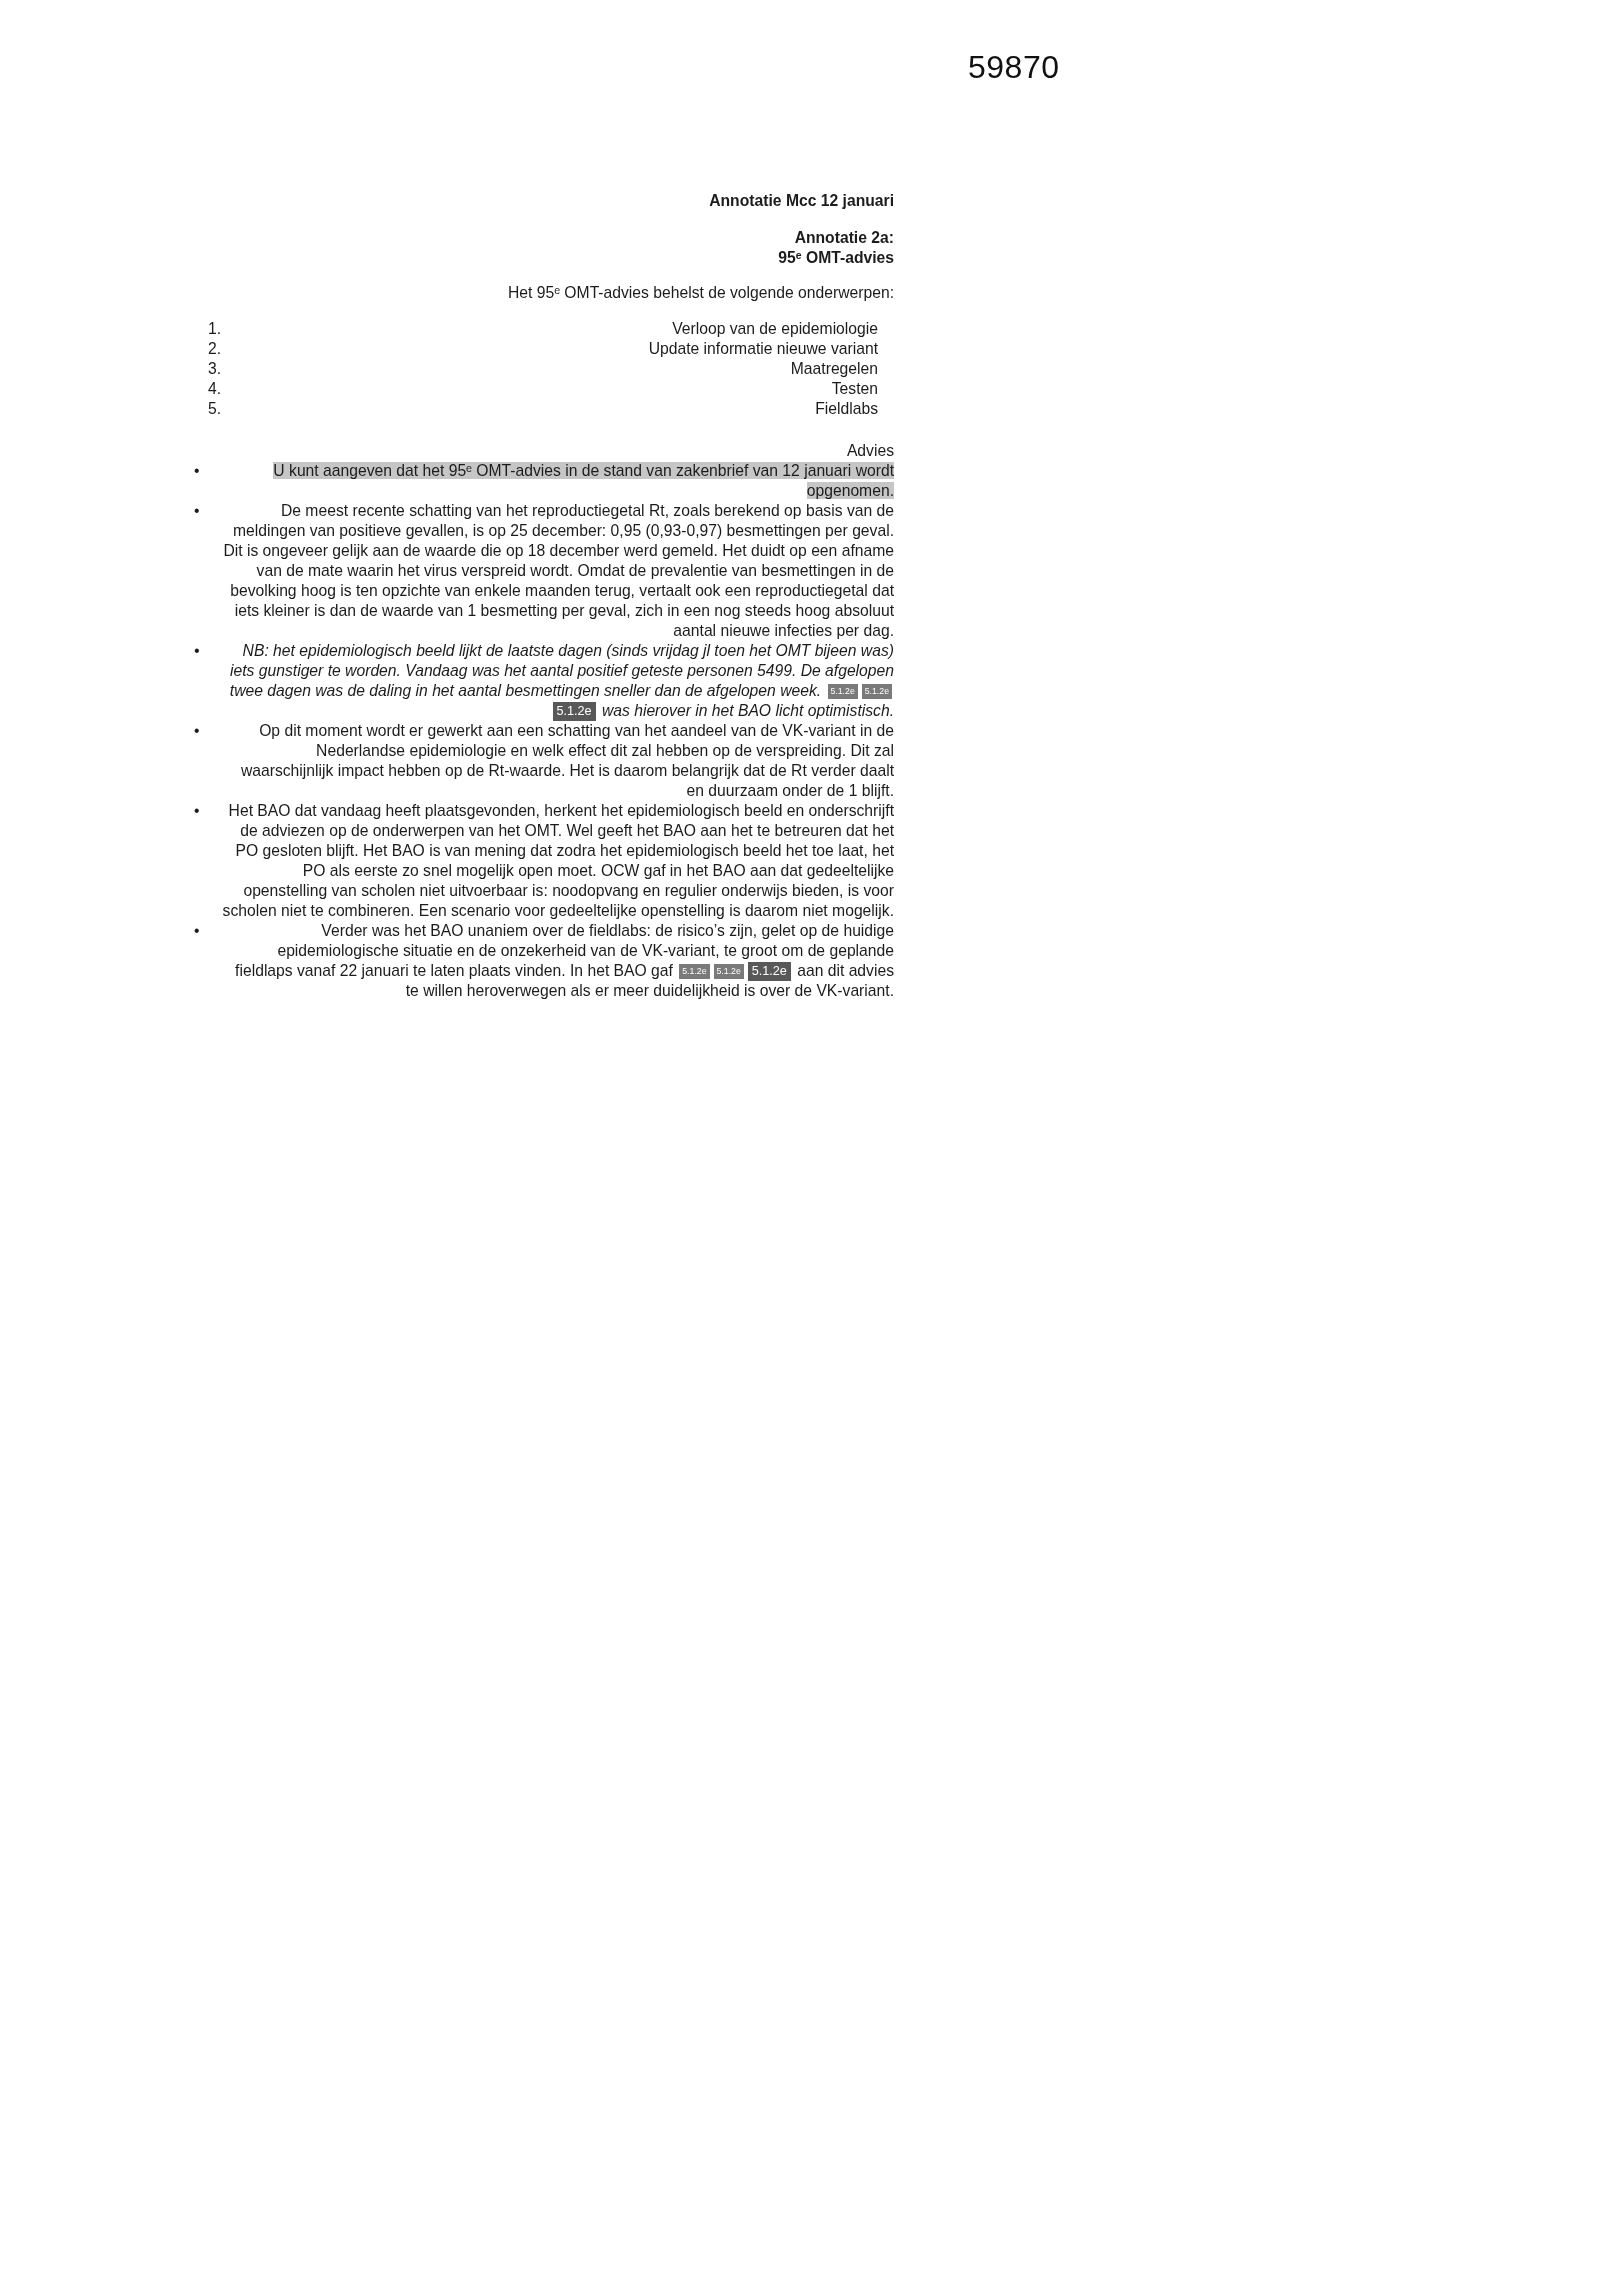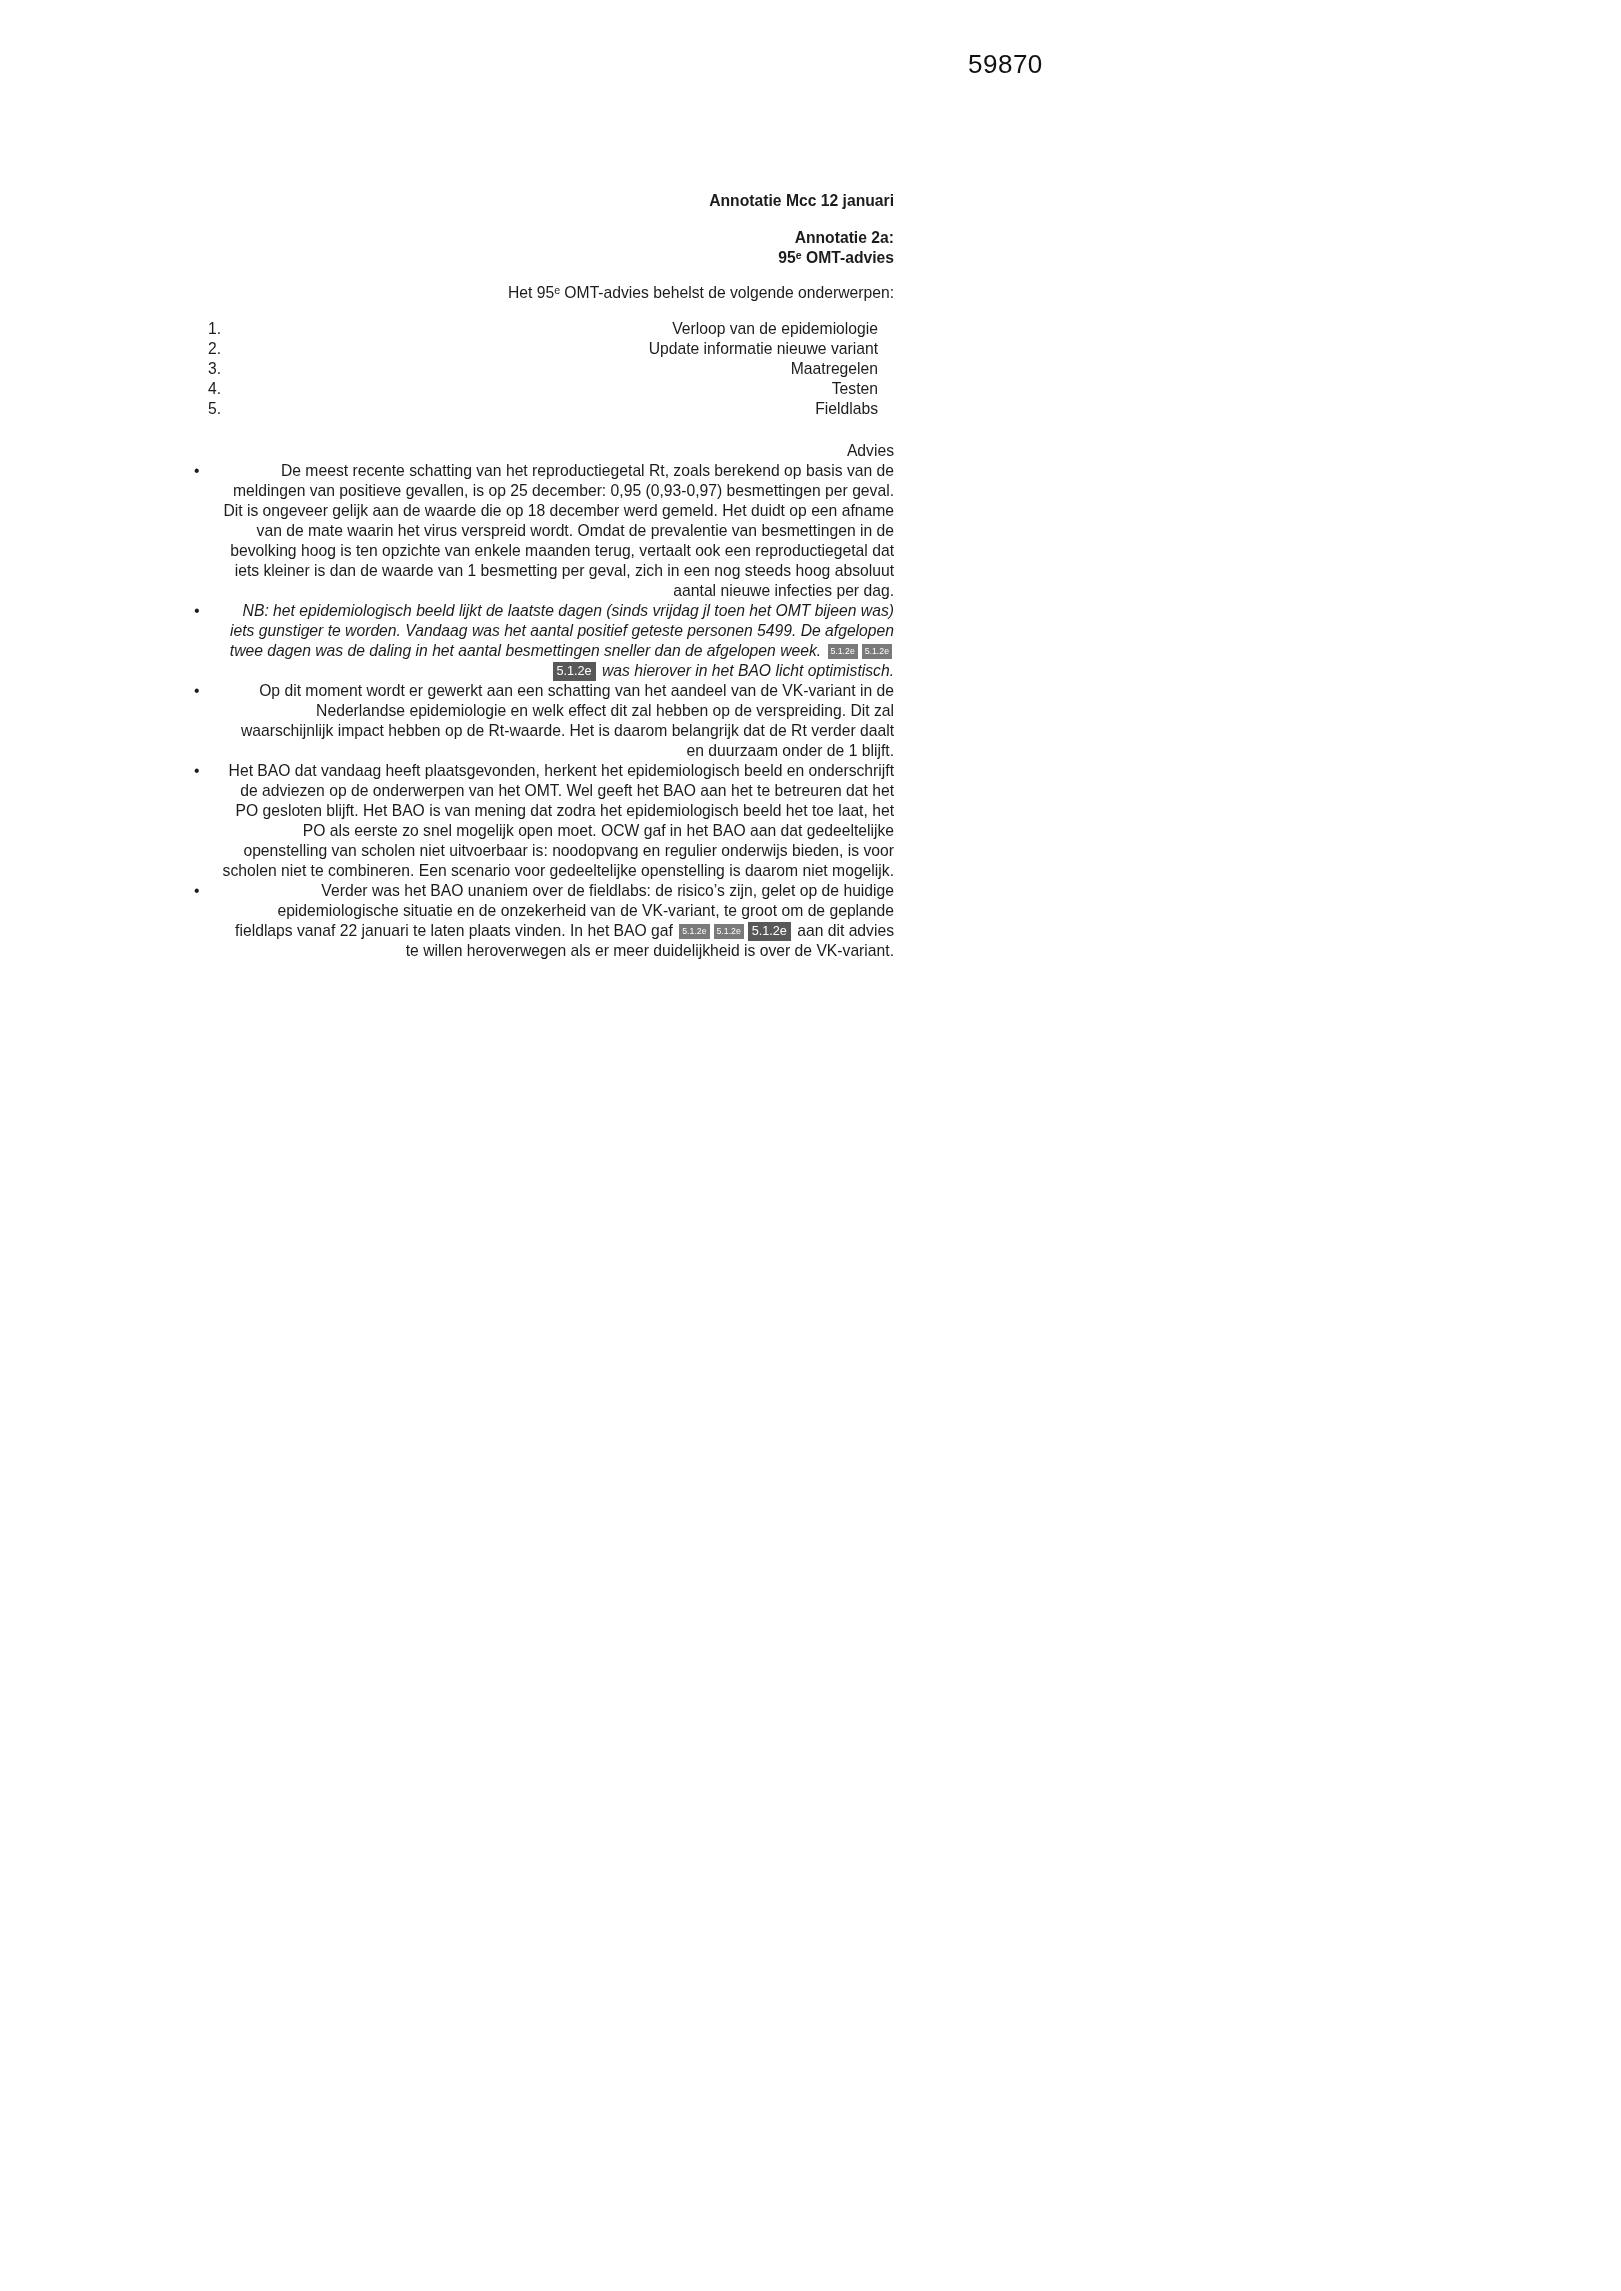--- a/index.html
+++ b/index.html
@@ -11,21 +11,21 @@
     background: #ffffff;
     font-family: "Liberation Sans", sans-serif;
     color: #1c1c1c;
     overflow: hidden;
   }
 
   .doc-number {
     position: absolute;
     top: 49px;
     left: 968px;
-    font-size: 26px;
+    font-size: 32px;
     letter-spacing: 0.5px;
     color: #111;
   }
 
   .content {
     position: absolute;
     left: 192px;
     top: 191px;
     width: 702px;
     font-size: 15.7px;
@@ -136,20 +136,21 @@
       <li>Verloop van de epidemiologie</li>
       <li>Update informatie nieuwe variant</li>
       <li>Maatregelen</li>
       <li>Testen</li>
       <li>Fieldlabs</li>
     </ol>
 
   <p class="advies-heading">Advies</p>
 
   <ul class="advies">
+      <li><span class="seg-highlight">U kunt aangeven dat het 95ᵉ OMT-advies in de stand van zakenbrief van 12 januari wordt opgenomen.</span></li>
       <li><span class="seg-text">De meest recente schatting van het reproductiegetal Rt, zoals berekend op basis van de meldingen van positieve gevallen, is op 25 december: 0,95 (0,93-0,97) besmettingen per geval. Dit is ongeveer gelijk aan de waarde die op 18 december werd gemeld. Het duidt op een afname van de mate waarin het virus verspreid wordt. Omdat de prevalentie van besmettingen in de bevolking hoog is ten opzichte van enkele maanden terug, vertaalt ook een reproductiegetal dat iets kleiner is dan de waarde van 1 besmetting per geval, zich in een nog steeds hoog absoluut aantal nieuwe infecties per dag.</span></li>
       <li class="italic"><span class="seg-text">NB: het epidemiologisch beeld lijkt de laatste dagen (sinds vrijdag jl toen het OMT bijeen was) iets gunstiger te worden. Vandaag was het aantal positief geteste personen 5499. De afgelopen twee dagen was de daling in het aantal besmettingen sneller dan de afgelopen week. </span><span class="seg-redaction_small">5.1.2e</span><span class="seg-redaction_small">5.1.2e</span><span class="seg-redaction">5.1.2e</span><span class="seg-text"> was hierover in het BAO licht optimistisch.</span></li>
       <li><span class="seg-text">Op dit moment wordt er gewerkt aan een schatting van het aandeel van de VK-variant in de Nederlandse epidemiologie en welk effect dit zal hebben op de verspreiding. Dit zal waarschijnlijk impact hebben op de Rt-waarde. Het is daarom belangrijk dat de Rt verder daalt en duurzaam onder de 1 blijft.</span></li>
       <li><span class="seg-text">Het BAO dat vandaag heeft plaatsgevonden, herkent het epidemiologisch beeld en onderschrijft de adviezen op de onderwerpen van het OMT. Wel geeft het BAO aan het te betreuren dat het PO gesloten blijft. Het BAO is van mening dat zodra het epidemiologisch beeld het toe laat, het PO als eerste zo snel mogelijk open moet. OCW gaf in het BAO aan dat gedeeltelijke openstelling van scholen niet uitvoerbaar is: noodopvang en regulier onderwijs bieden, is voor scholen niet te combineren. Een scenario voor gedeeltelijke openstelling is daarom niet mogelijk.</span></li>
       <li><span class="seg-text">Verder was het BAO unaniem over de fieldlabs: de risico’s zijn, gelet op de huidige epidemiologische situatie en de onzekerheid van de VK-variant, te groot om de geplande fieldlaps vanaf 22 januari te laten plaats vinden. In het BAO gaf </span><span class="seg-redaction_small">5.1.2e</span><span class="seg-redaction_small">5.1.2e</span><span class="seg-redaction">5.1.2e</span><span class="seg-text"> aan dit advies te willen heroverwegen als er meer duidelijkheid is over de VK-variant.</span></li>
     </ul>
 
 </div>
 
 

